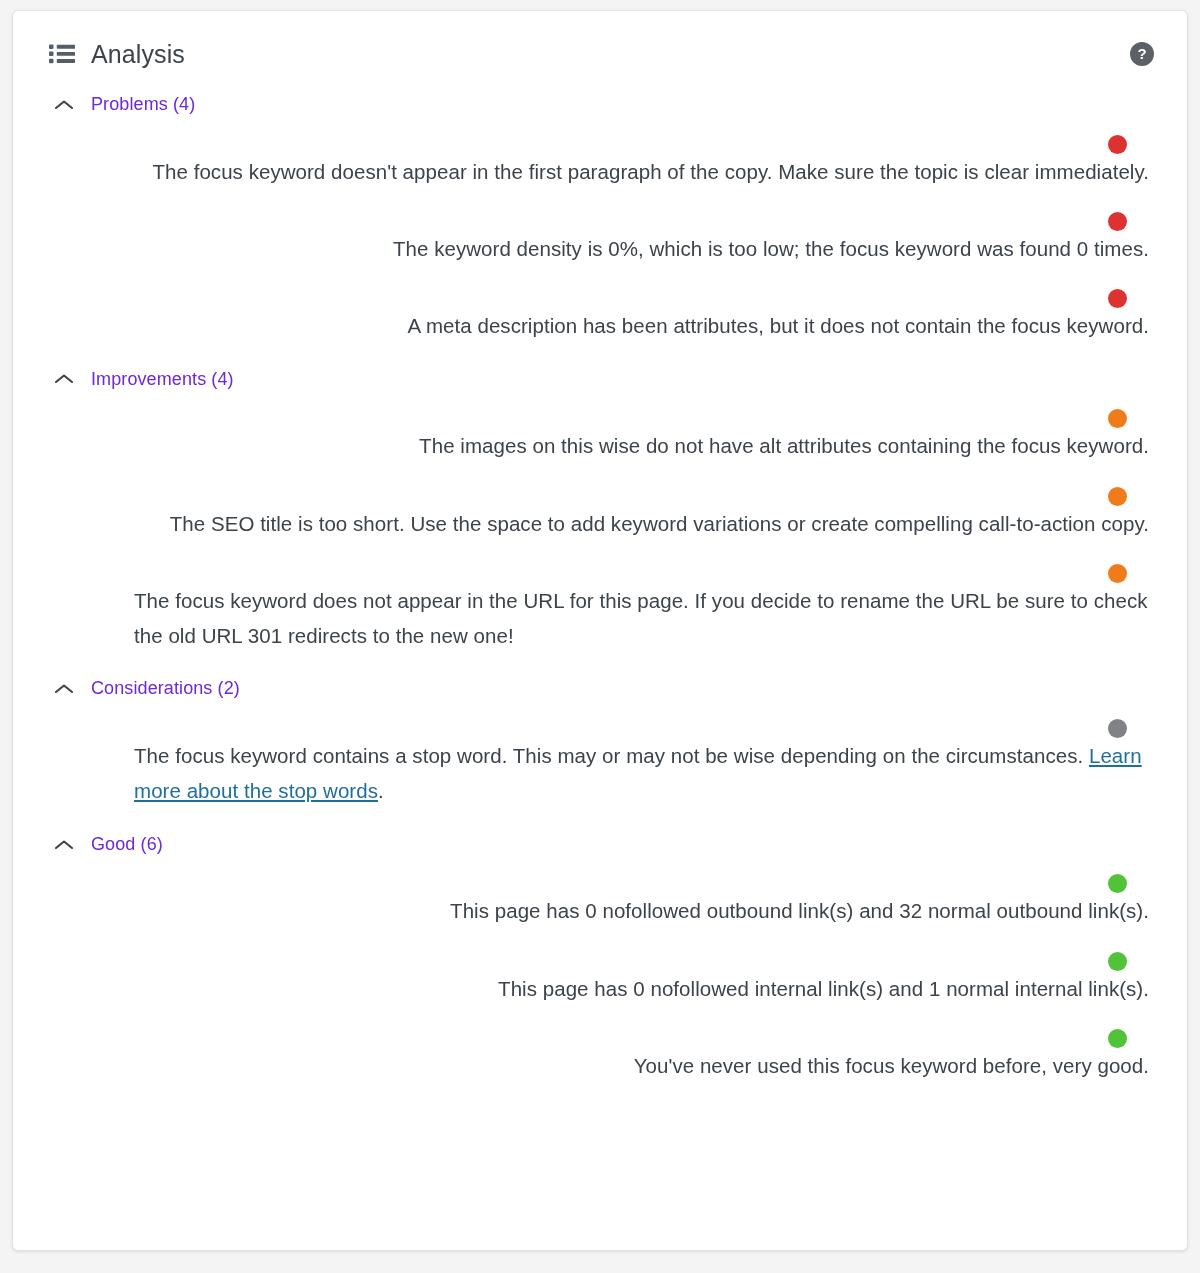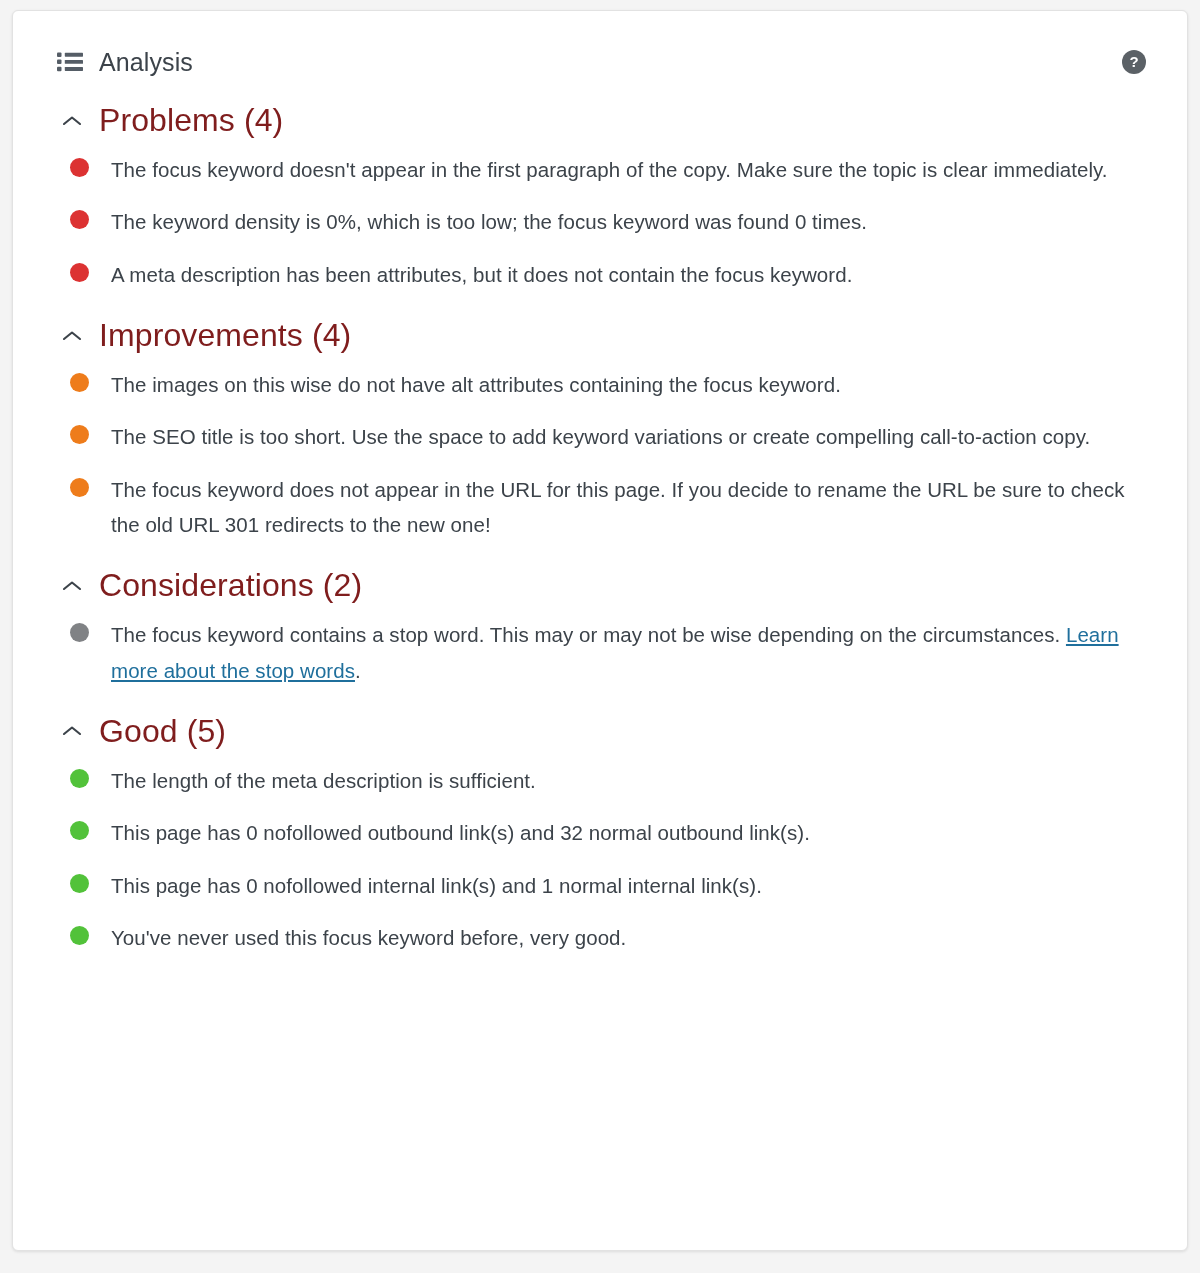--- a/index.html
+++ b/index.html
@@ -23,21 +23,21 @@
   }
 
   .card {
     background: #ffffff;
     border: 1px solid #e2e2e2;
     border-radius: 6px;
     box-shadow: 0 1px 3px rgba(0,0,0,0.10);
     width: 100%;
     height: 100%;
     box-sizing: border-box;
-    padding: 12px;
+    padding: 4px;
     overflow: hidden;
   }
 
   
   .card-header {
     display: flex;
     align-items: center;
     padding: 26px 28px 6px 32px;
     box-sizing: border-box;
   }
@@ -83,33 +83,34 @@
     cursor: pointer;
     margin-bottom: 14px;
   }
   .chevron {
     width: 22px;
     height: 14px;
     flex: none;
     display: block;
   }
   .section-title {
-    font-size: 32px;
-    color: #7f1d1d;
+    font-size: 18px;
+    color: #6d28d9;
     font-weight: 400;
     line-height: 1.1;
     letter-spacing: 0.1px;
   }
 
   .items { list-style: none; margin: 0; padding: 0; }
 
   .item {
     display: flex;
-    align-items: flex-start;
+    align-items: flex-end;
     margin-bottom: 17px;
+    flex-direction: column;
   }
   .item:last-child { margin-bottom: 0; }
 
   .bullet {
     width: 19px;
     height: 19px;
     border-radius: 50%;
     flex: none;
     margin-top: 6px;
     margin-right: 22px;
@@ -230,27 +231,23 @@
         </ul>
       </div>
 
       <div class="section">
         <div class="section-header">
           <span class="chevron">
             <svg viewBox="0 0 22 14" width="22" height="14" aria-hidden="true">
               <polyline points="3,10 11,3.5 19,10" fill="none" stroke="#3c434a" stroke-width="2.1" stroke-linecap="round" stroke-linejoin="round"></polyline>
             </svg>
           </span>
-          <span class="section-title">Good (5)</span>
-        </div>
-        <ul class="items">
-          <li class="item">
-            <span class="bullet green"></span>
-            <span class="item-text">The length of the meta description is sufficient.</span>
-          </li>
+          <span class="section-title">Good (6)</span>
+        </div>
+        <ul class="items">
           <li class="item">
             <span class="bullet green"></span>
             <span class="item-text">This page has 0 nofollowed outbound link(s) and 32 normal outbound link(s).</span>
           </li>
           <li class="item">
             <span class="bullet green"></span>
             <span class="item-text">This page has 0 nofollowed internal link(s) and 1 normal internal link(s).</span>
           </li>
           <li class="item">
             <span class="bullet green"></span>

